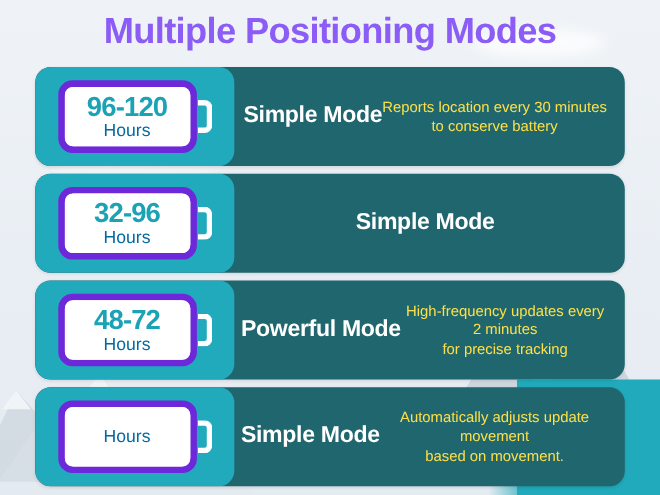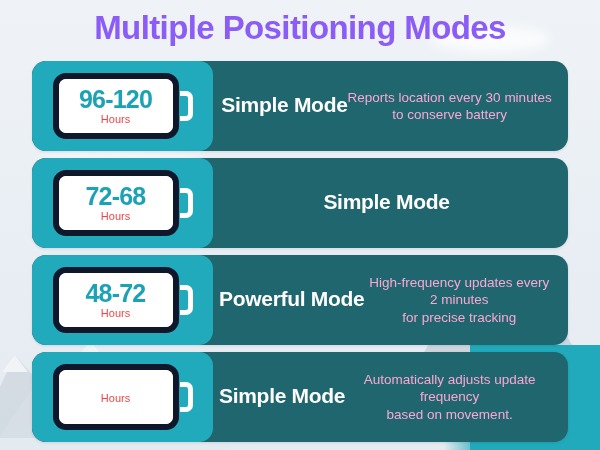--- a/index.html
+++ b/index.html
@@ -123,36 +123,36 @@
     font-weight: bold;
     letter-spacing: -0.3px;
     line-height: 1.12;
     margin-bottom: 3px;
     white-space: nowrap;
   }
   .card-desc {
     font-size: 13.5px;
     line-height: 1.28;
     font-weight: normal;
-    color: #f9a8d4;
+    color: #fde047;
     max-width: 330px;
   }
 
   
   .battery {
     position: relative;
     width: 140px;
     height: 66px;
     display: flex;
     align-items: center;
   }
   .battery-body {
     width: 126px;
     height: 66px;
-    border: 6px solid #0f172a;
+    border: 6px solid #6d28d9;
     border-radius: 13px;
     background: #ffffff;
     display: flex;
     flex-direction: column;
     align-items: center;
     justify-content: center;
     position: relative;
   }
   .battery-inner {
     width: 100%;
@@ -166,23 +166,23 @@
     line-height: 1;
   }
   .battery-hours-range {
     font-size: 25px;
     font-weight: bold;
     color: #1ba2b5;
     letter-spacing: -0.8px;
     line-height: 1;
   }
   .battery-hours-label {
-    font-size: 11px;
+    font-size: 16px;
     font-weight: normal;
-    color: #ef4444;
+    color: #0369a1;
     margin-top: 2px;
     line-height: 1;
   }
   .battery-nub {
     width: 13px;
     height: 30px;
     border: 5px solid #ffffff;
     border-left: none;
     border-radius: 0 7px 7px 0;
     margin-left: 1px;
@@ -240,21 +240,21 @@
         <span>to conserve battery</span>
       </div>
     </div>
   </div>
 
   <div class="card">
     <div class="card-icon-panel">
       <div class="battery">
         <div class="battery-body">
           <div class="battery-inner">
-            <div class="battery-hours-range">72-68</div>
+            <div class="battery-hours-range">32-96</div>
             <div class="battery-hours-label">Hours</div>
           </div>
         </div>
         <div class="battery-nub"></div>
       </div>
     </div>
     <div class="card-body">
       <div class="card-heading">Simple Mode</div>
     </div>
   </div>
@@ -288,20 +288,20 @@
           <div class="battery-inner">
             <div class="battery-hours-label">Hours</div>
           </div>
         </div>
         <div class="battery-nub"></div>
       </div>
     </div>
     <div class="card-body">
       <div class="card-heading">Simple Mode</div>
       <div class="card-desc">
-        <span>Automatically adjusts update frequency</span>
+        <span>Automatically adjusts update movement</span>
         <br>
         <span>based on movement.</span>
       </div>
     </div>
   </div>
 
 </div>
 
 </body></html>

